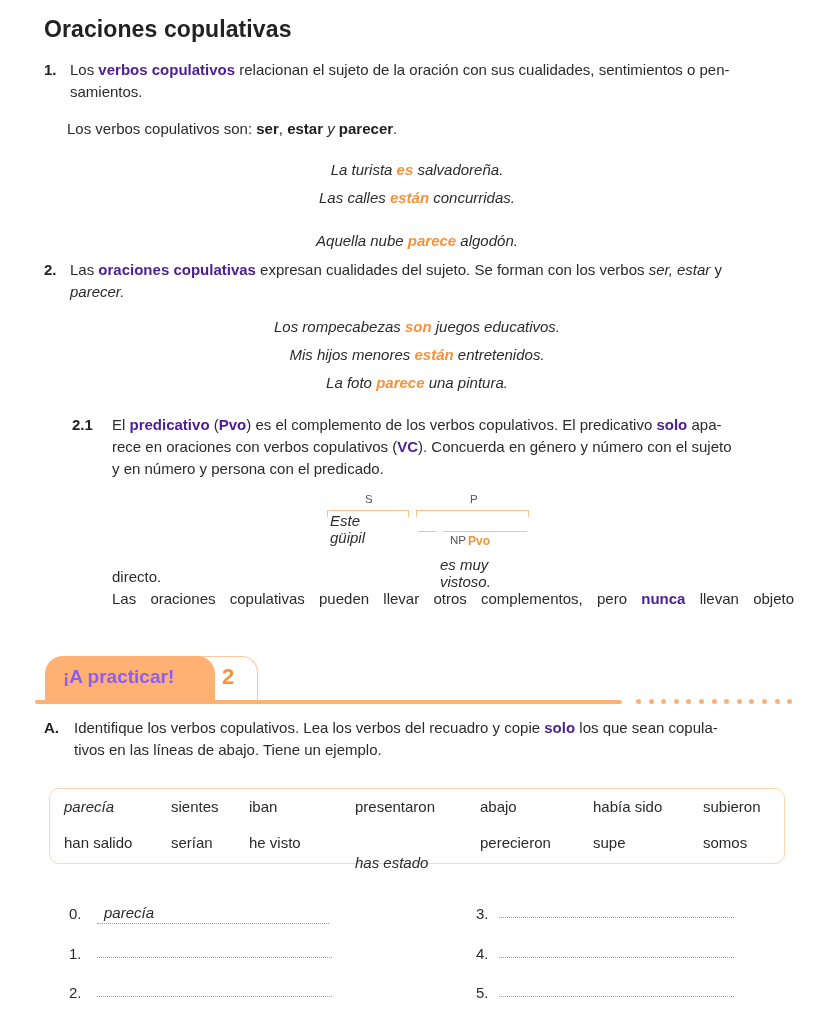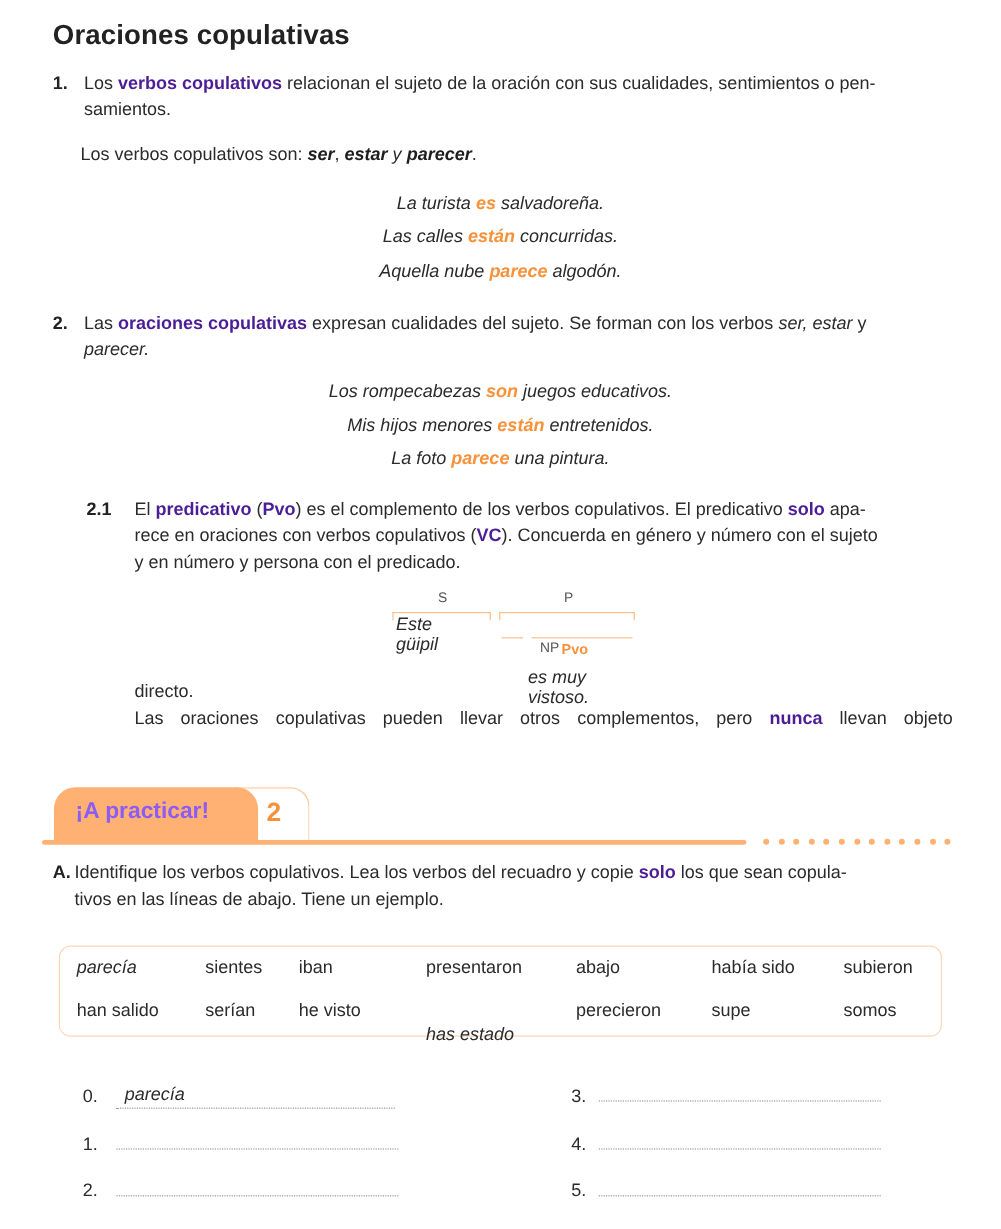--- a/index.html
+++ b/index.html
@@ -9,21 +9,21 @@
     color: #2b2b2b;
   }
   .abs { position: absolute; }
   .title {
     left: 44px; top: 16px; font-size: 23px; font-weight: bold; color: #222;
     letter-spacing: 0.1px;
   }
   .para { font-size: 15px; line-height: 22px; color: #2b2b2b; }
   .num { position: absolute; font-weight: bold; color: #222; }
   .b { font-weight: bold; color: #4c1d95; }
-  .bi { font-weight: bold; font-style: italic; color: #1e1e1e; }
+  .bi { font-weight: bold; color: #1e1e1e; }
   .i { font-style: italic; }
   .hl { font-weight: bold; color: #f7923a; }
   .ex { text-align: center; font-style: italic; font-size: 15px; color: #2b2b2b; width: 834px; left: 0; }
   .ex span.hl { font-style: italic; }
 
   
   .diag-label { font-size: 11.5px; color: #555; }
   .bracket {
     position: absolute; border: 1.5px solid #fbbf8a; border-bottom: none; height: 6px;
   }
@@ -81,21 +81,21 @@
 <div class="abs para" style="left:67px; top:118px;">
   <span>Los verbos copulativos son: </span><span class="bi">ser</span><span>, </span><span class="bi">estar</span><span class="i"> y </span><span class="bi">parecer</span><span>.</span>
 </div>
 
 <div class="abs ex" style="top:161px;">
   <span>La turista </span><span class="hl">es</span><span> salvadoreña.</span>
 </div>
 <div class="abs ex" style="top:189px;">
   <span>Las calles </span><span class="hl">están</span><span> concurridas.</span>
 </div>
-<div class="abs ex" style="top:218px;text-align:center;">
+<div class="abs ex" style="top:232px;text-align:center;">
   <span>Aquella nube </span><span class="hl">parece</span><span> algodón.</span>
 </div>
 
 <div class="abs para" style="left:44px; top:259px; width:760px;">
   <span class="num" style="left:0; top:0;">2.</span>
   <div style="margin-left:26px;">
     <span>Las </span><span class="b">oraciones copulativas</span><span> expresan cualidades del sujeto. Se forman con los verbos </span><span class="i">ser, estar</span><span> y</span><br>
     <span class="i">parecer.</span>
   </div>
 </div>
@@ -155,21 +155,21 @@
     <span class="dot"></span>
     <span class="dot"></span>
     <span class="dot"></span>
     <span class="dot"></span>
     <span class="dot"></span>
     <span class="dot"></span>
 </div>
 
 <div class="abs para" style="left:44px; top:717px; width:760px;">
   <span class="num" style="left:0; top:0;">A.</span>
-  <div style="margin-left:18px;">
+  <div style="margin-left:30px;">
     <span>Identifique los verbos copulativos. Lea los verbos del recuadro y copie </span><span class="b">solo</span><span> los que sean copula-</span><br>
     <span>tivos en las líneas de abajo. Tiene un ejemplo.</span>
   </div>
 </div>
 
 <div class="abs wordbox"></div>
 
 <span class="word ital" style="left:64px; top:798px;">parecía</span>
 <span class="word" style="left:171px; top:798px;">sientes</span>
 <span class="word" style="left:249px; top:798px;">iban</span>

